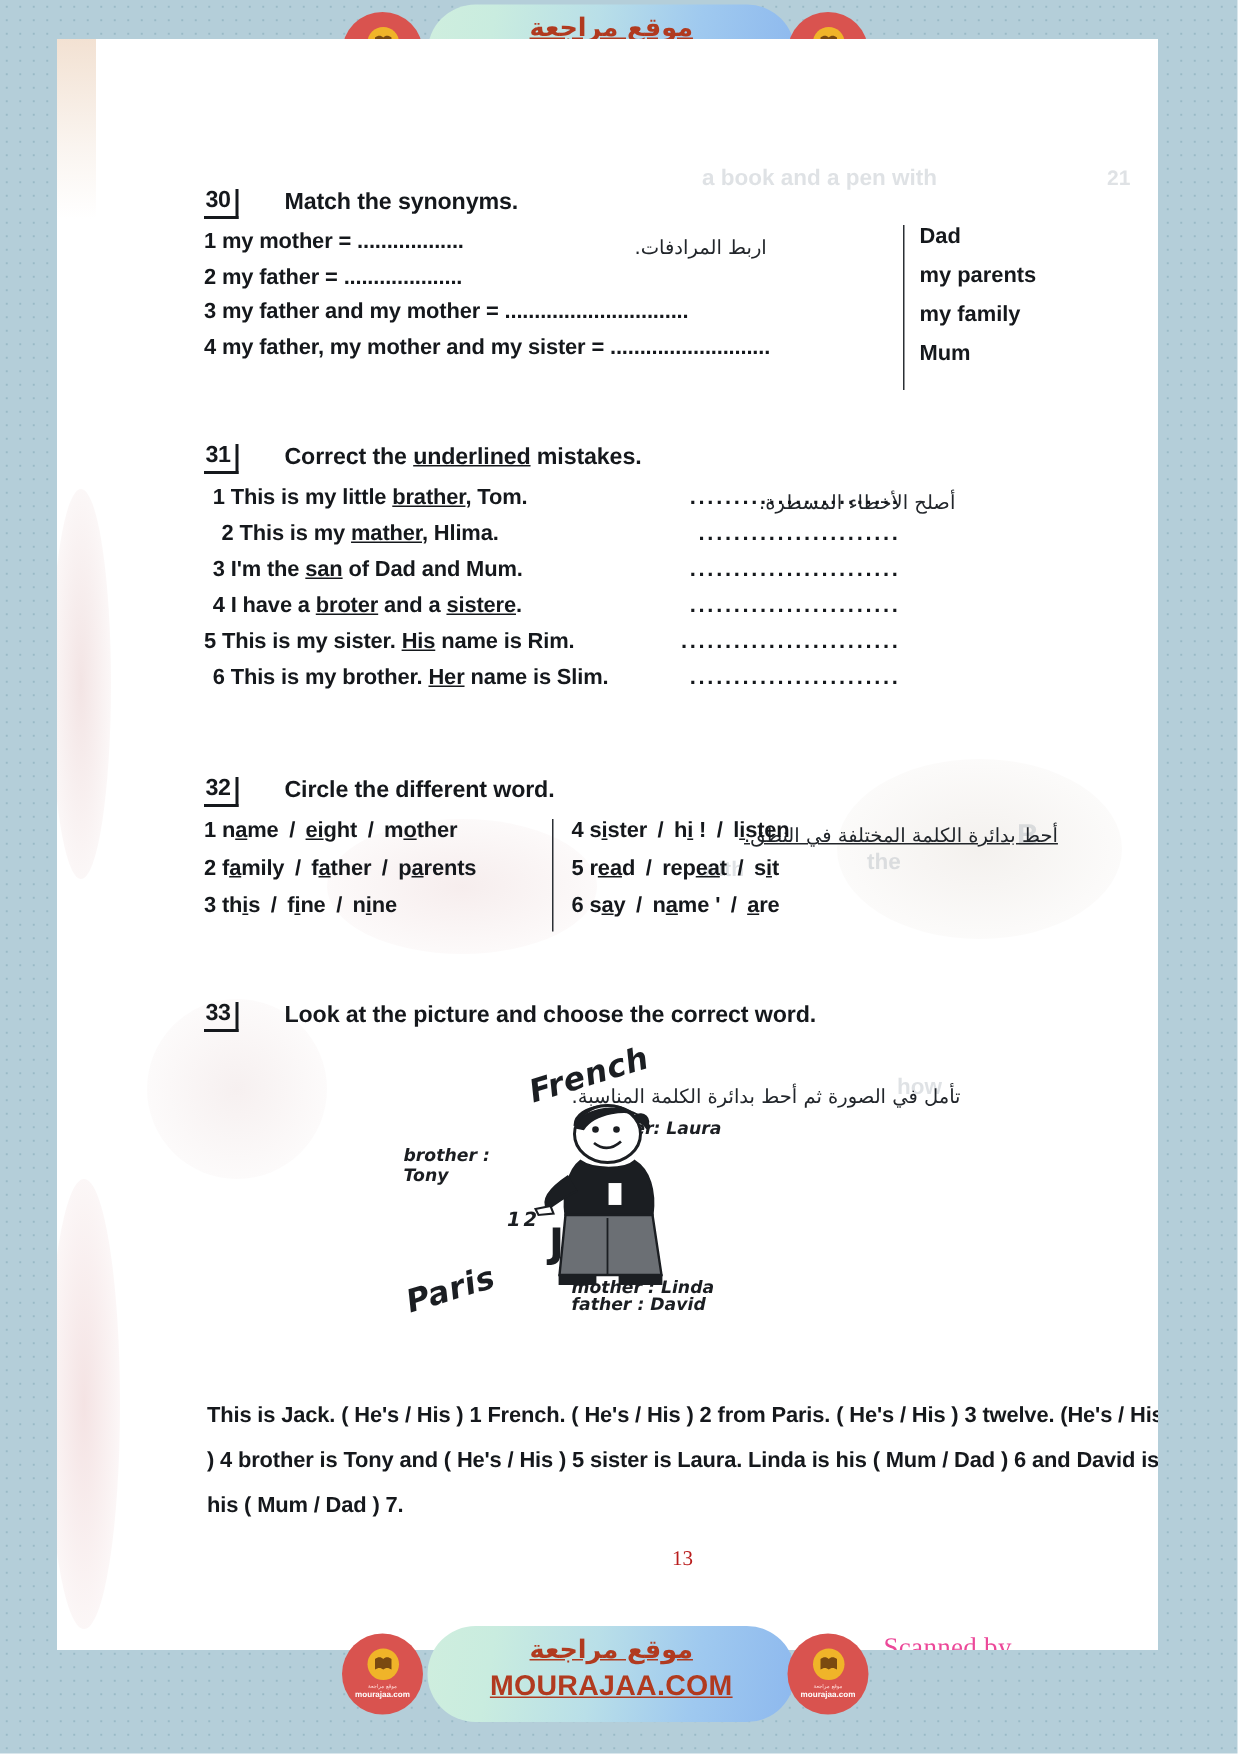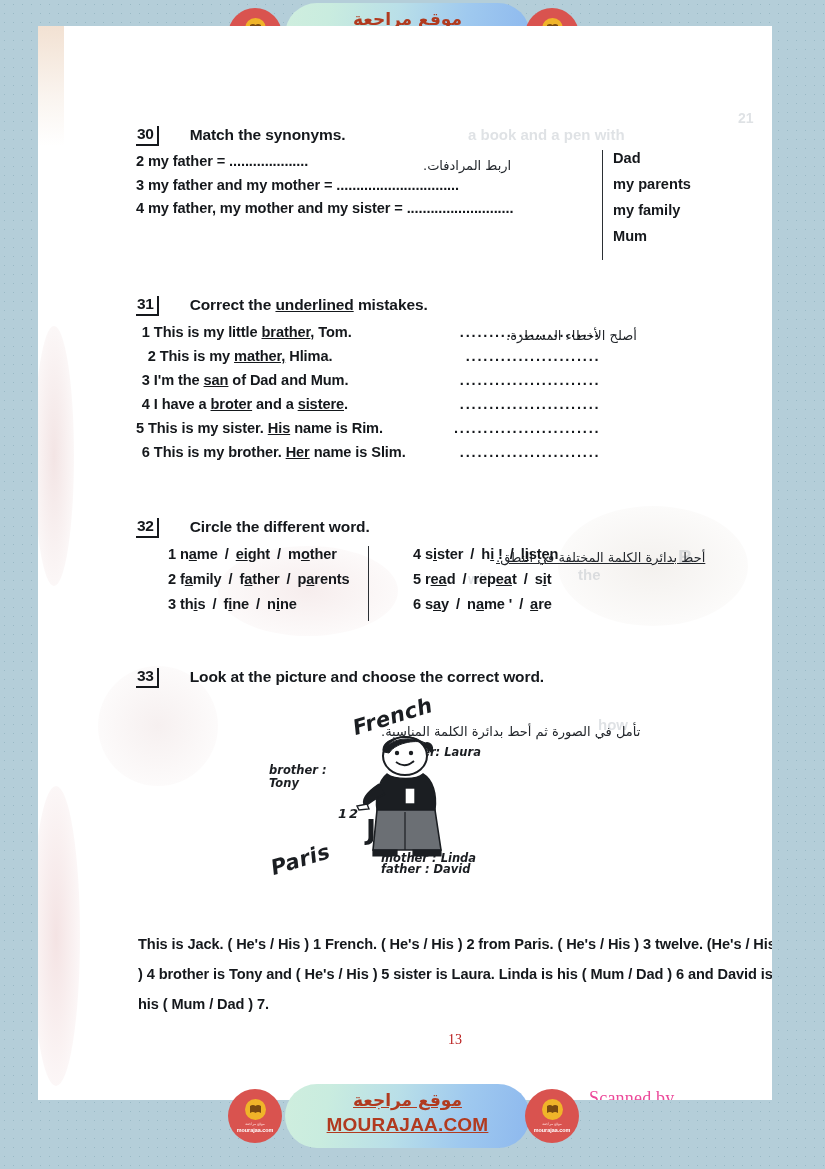--- a/index.html
+++ b/index.html
@@ -133,21 +133,21 @@
   #ex31 .rows { position: absolute; left: 0; top: 28px; }
   #ex31 .rows .row { display: flex; margin-bottom: 8px; justify-content: flex-end; }
   #ex31 .rows .sentence { width: 318px; }
   #ex31 .rows .blank { letter-spacing: 1.8px; font-weight: bold; font-size: 14.6px; color: #15181c; }
 
   
   #ex32 { left: 98px; top: 492px; width: 600px; }
   #ex32 .grid { position: absolute; left: 0; top: 28px; display: flex; }
   #ex32 .col-l { width: 232px; }
   #ex32 .col-r { border-left: 1.6px solid #2b2f34; padding-left: 12px; }
-  #ex32 .grid .q-line { margin-bottom: 9px; margin-left: 32px; }
+  #ex32 .grid .q-line { margin-bottom: 9px; }
   #ex32 .sl { display: inline-block; padding: 0 7px; }
 
   
   #ex33 { left: 98px; top: 642px; width: 620px; }
 
   
   .picture {
     position: absolute;
     left: 215px;
     top: 688px;
@@ -336,38 +336,39 @@
 <div class="page">
 
   <div class="scan-blot blot-a"></div>
   <div class="scan-blot blot-b"></div>
   <div class="scan-blot blot-c"></div>
   <div class="scan-blot blot-d"></div>
   <div class="scan-blot blot-e"></div>
   <div class="scan-blot blot-f"></div>
 
   <div id="ghost-layer">
-      <div class="ghost" style="left: 430px; top: 100px; font-size: 15px;">a book and a pen with</div>
+      <div class="ghost" style="left: 430px; top: 84px; font-size: 15px;">a book and a pen with</div>
       <div class="ghost" style="left: 700px; top: 84px; font-size: 14px;">21</div>
       <div class="ghost" style="left: 560px; top: 690px; font-size: 15px;">how</div>
       <div class="ghost" style="left: 540px; top: 540px; font-size: 15px;">the</div>
       <div class="ghost" style="left: 640px; top: 520px; font-size: 20px;">B</div>
       <div class="ghost" style="left: 430px; top: 545px; font-size: 14px;">with</div>
     </div>
 
   <div class="content">
 
     <div class="exercise" id="ex30">
       <div class="ex-head">
         <span class="ex-num">30</span>
         <span class="ex-title">Match the synonyms.</span>
       </div>
       <div class="ar" style="left:287px; top:3px;">اربط المرادفات.</div>
 
       <div class="rows">
+        <div class="q-line">1 my mother  =  ..................</div>
         <div class="q-line">2 my father  =  ....................</div>
         <div class="q-line">3 my father and my mother = ...............................</div>
         <div class="q-line">4 my father, my mother and my sister = ...........................</div>
       </div>
 
       <div class="wordlist">
         <div>Dad</div>
         <div>my parents</div>
         <div>my family</div>
         <div>Mum</div>

